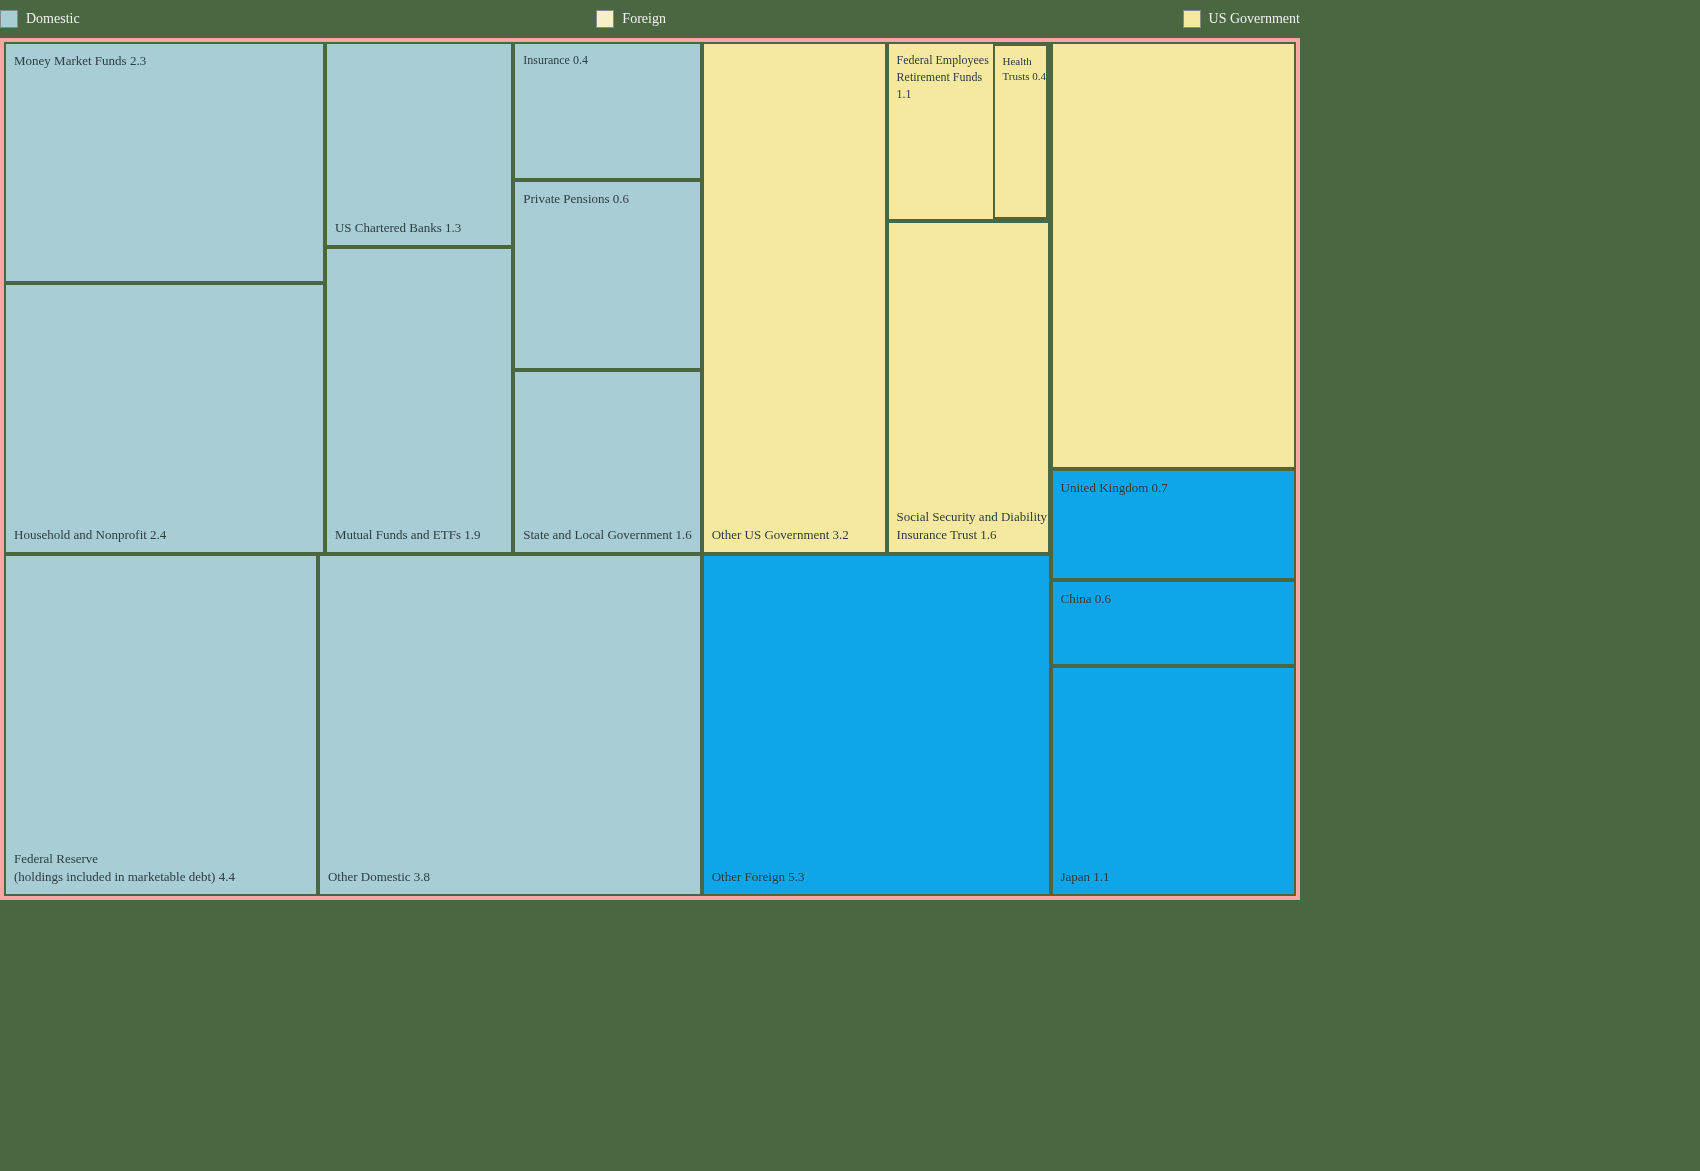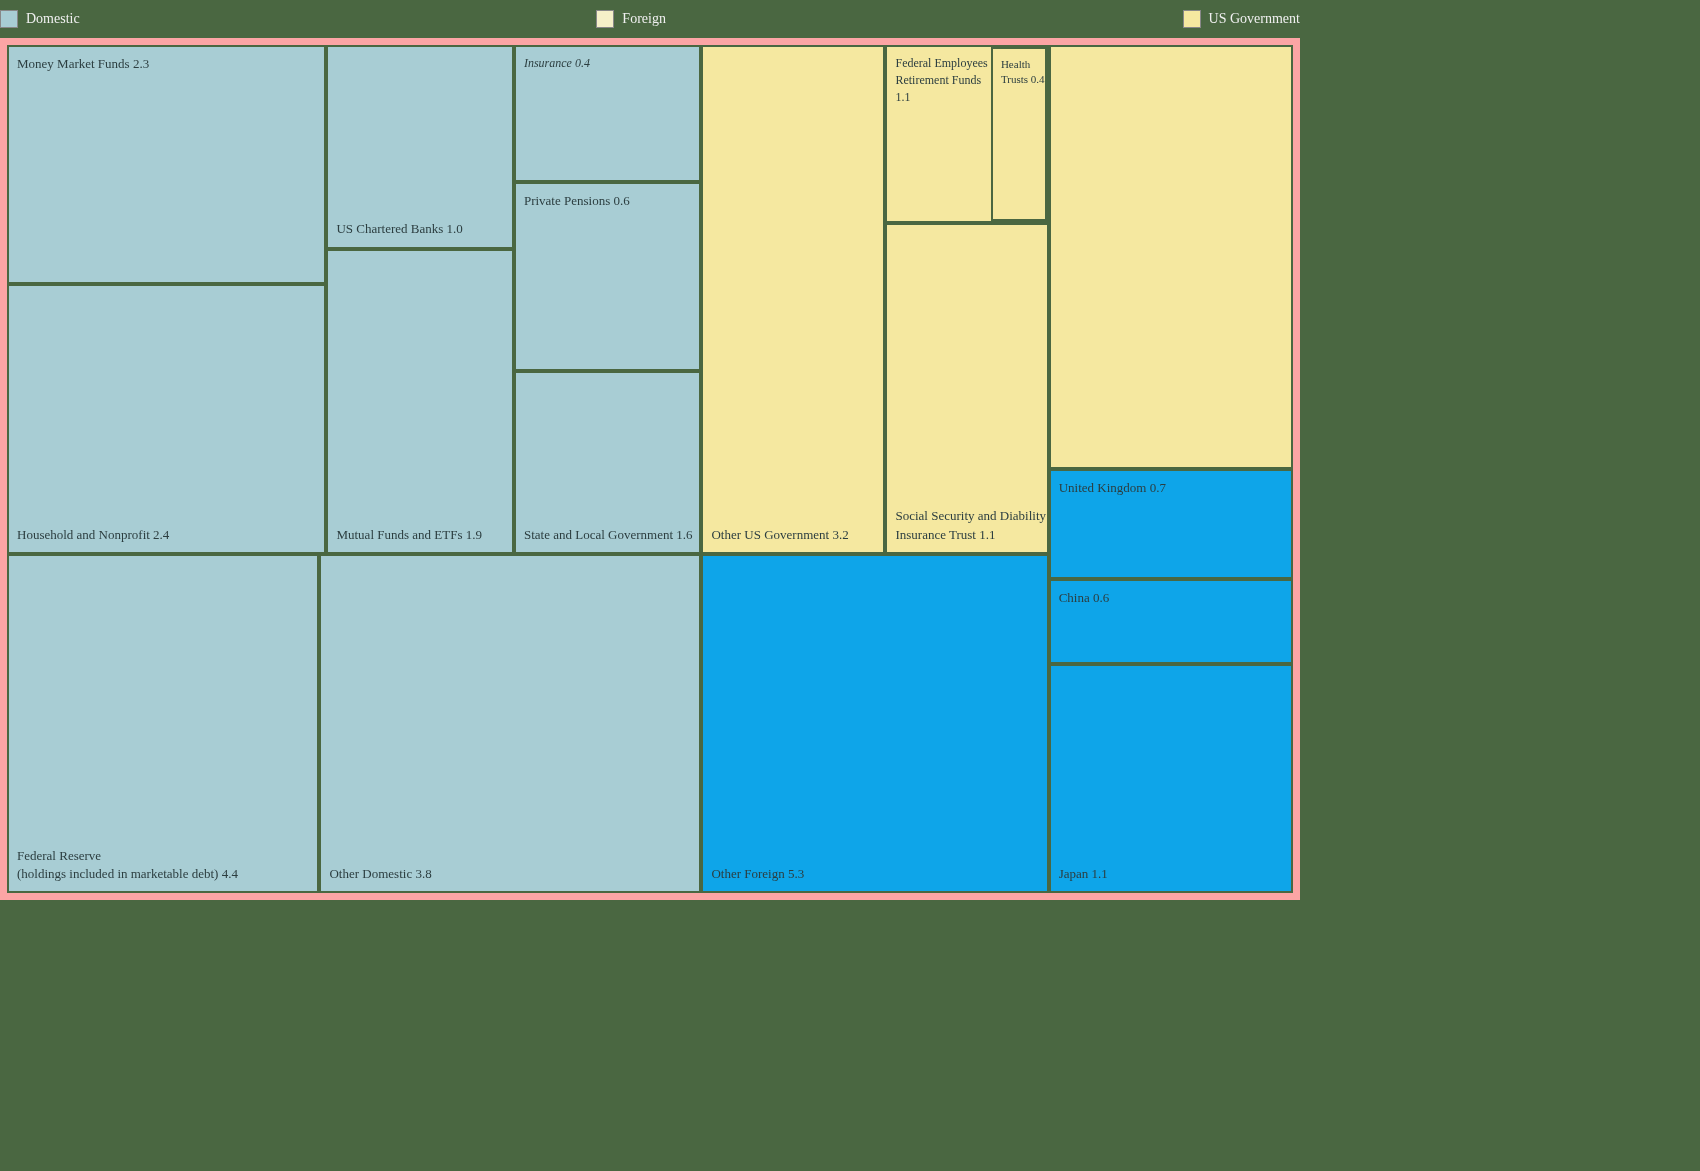--- a/index.html
+++ b/index.html
@@ -36,21 +36,21 @@
       border: 1px solid #888;
     }
     .legend-label {
       color: #f0f0f0;
       font-size: 14px;
     }
     #treemap {
       flex: 1;
       display: flex;
       flex-direction: row;
-      border: 7px solid #fca5a5;
+      border: 4px solid #fca5a5;
     }
     .cell {
       border: 2px solid #4a6741;
       position: relative;
       overflow: hidden;
     }
     .cell-label {
       position: absolute;
       bottom: 8px;
       left: 8px;
@@ -156,31 +156,31 @@
           <div class="cell domestic" style="height:47%;">
             <span class="cell-label top-left">Money Market Funds 2.3</span>
           </div>
           <div class="cell domestic" style="height:53%;">
             <span class="cell-label">Household and Nonprofit 2.4</span>
           </div>
         </div>
 
         <div id="dt-col2">
           <div class="cell domestic" id="dt-col2-top">
-            <span class="cell-label">US Chartered Banks 1.0</span>
+            <span class="cell-label">US Chartered Banks 1.3</span>
           </div>
           <div class="cell domestic" id="dt-col2-bottom">
             <span class="cell-label">Mutual Funds
 and ETFs 1.9</span>
           </div>
         </div>
 
         <div id="dt-col3">
           <div class="cell domestic" id="dt-col3-top">
-            <span class="cell-label top-left" style="font-size:12px;font-style:italic;">Insurance 0.4</span>
+            <span class="cell-label top-left" style="font-size:12px;">Insurance 0.4</span>
           </div>
           <div class="cell domestic" style="height:37%;">
             <span class="cell-label top-left">Private Pensions 0.6</span>
           </div>
           <div class="cell domestic" style="height:36%;">
             <span class="cell-label">State and Local
 Government 1.6</span>
           </div>
         </div>
       </div>
@@ -206,21 +206,21 @@
             <div style="width:65%; position:relative;">
               <span class="cell-label top-left" style="font-size:12px;">Federal Employees
 Retirement Funds 1.1</span>
             </div>
             <div class="cell us-government" style="width:35%; border-left:2px solid #4a6741;">
               <span class="cell-label top-left" style="font-size:11px;">Health Trusts 0.4</span>
             </div>
           </div>
           <div class="cell us-government" style="height:65%; width:100%;">
             <span class="cell-label">Social Security and
-Diability Insurance Trust 1.1</span>
+Diability Insurance Trust 1.6</span>
           </div>
         </div>
       </div>
 
       <div class="cell foreign-green" style="height:40%; width:100%;">
         <span class="cell-label">Other Foreign 5.3</span>
       </div>
     </div>
 
     <div id="col-foreign">

